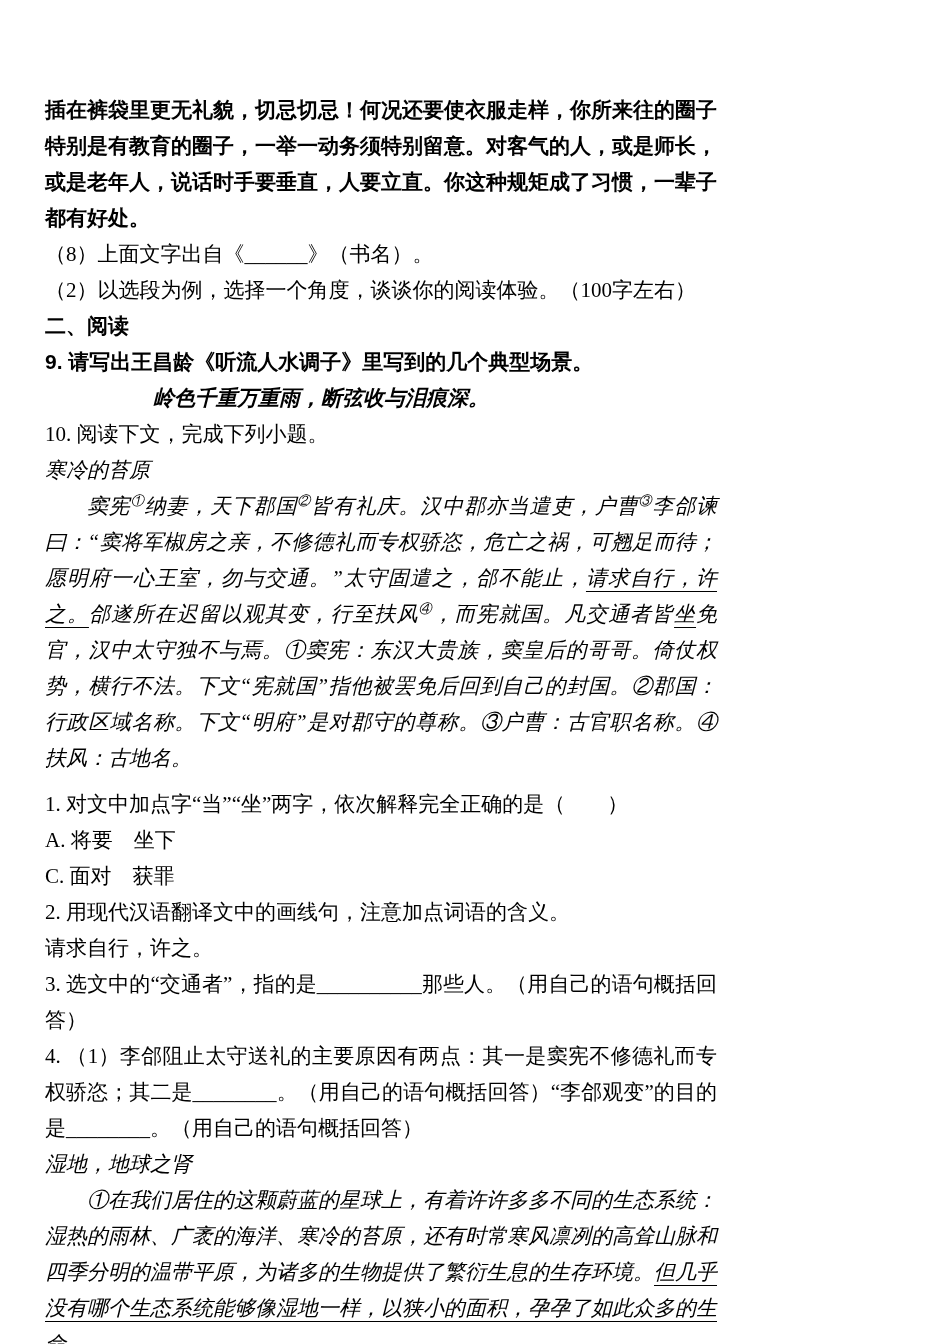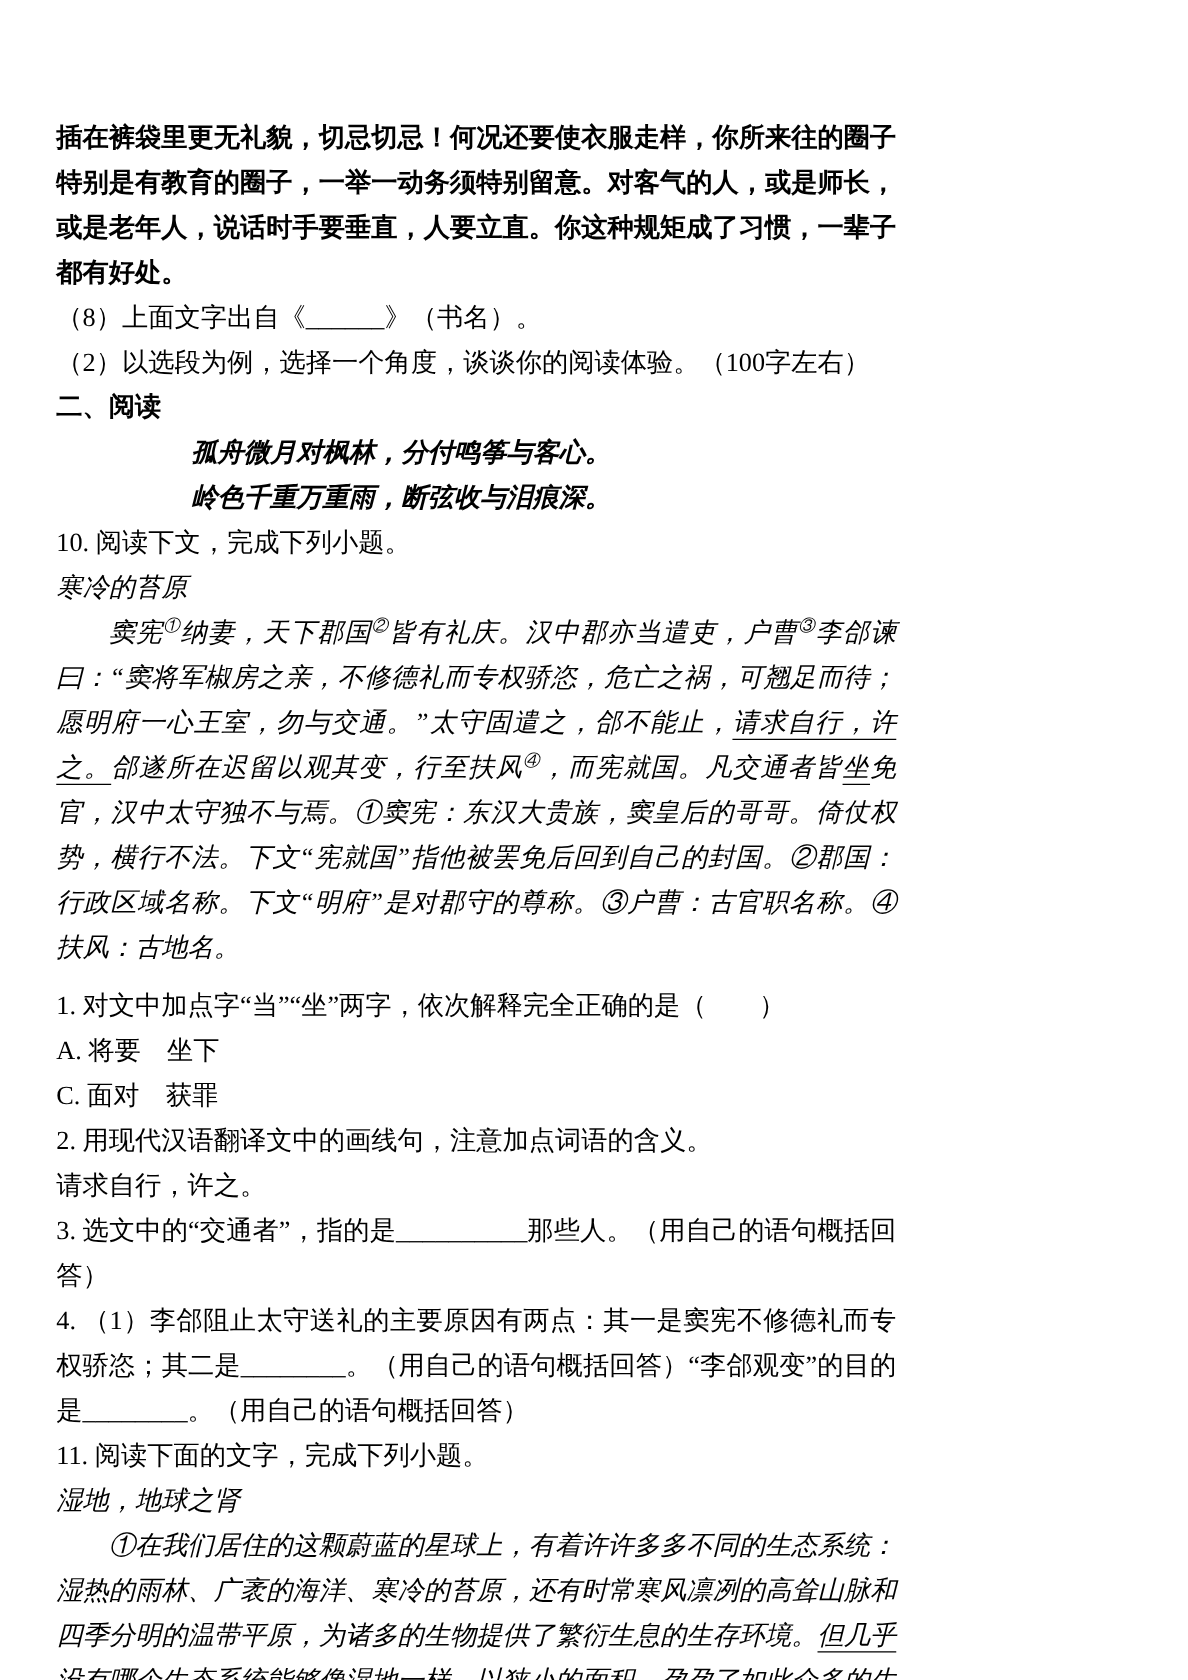--- a/index.html
+++ b/index.html
@@ -47,34 +47,33 @@
 
 <div class="page">
 
   <p class="bold">插在裤袋里更无礼貌，切忌切忌！何况还要使衣服走样，你所来往的圈子特别是有教育的圈子，一举一动务须特别留意。对客气的人，或是师长，或是老年人，说话时手要垂直，人要立直。你这种规矩成了习惯，一辈子都有好处。</p>
 
   <p>（8）上面文字出自《______》（书名）。</p>
   <p>（2）以选段为例，选择一个角度，谈谈你的阅读体验。（100字左右）</p>
 
   <p class="hei">二、阅读</p>
 
-  <p class="poem kai">孤舟微月对枫林，分付鸣筝与客心。</p>
+  <p class="hei">9. 请写出王昌龄《听流人水调子》里写到的几个典型场景。</p>
   <p class="poem kai">岭色千重万重雨，断弦收与泪痕深。</p>
 
   <p>10. 阅读下文，完成下列小题。</p>
   <p class="kai">寒冷的苔原</p>
   <p class="kai indent"><span class="seg-plain">窦宪</span><span class="seg-sup">①</span><span class="seg-plain">纳妻，天下郡国</span><span class="seg-sup">②</span><span class="seg-plain">皆有礼庆。汉中郡亦当遣吏，户曹</span><span class="seg-sup">③</span><span class="seg-plain">李郃谏曰：“窦将军椒房之亲，不修德礼而专权骄恣，危亡之祸，可翘足而待；愿明府一心王室，勿与交通。”太守固遣之，郃不能止，</span><span class="seg-underline">请求自行，许之。</span><span class="seg-plain">郃遂所在迟留以观其变，行至扶风</span><span class="seg-sup">④</span><span class="seg-plain">，而宪就国。凡交通者皆</span><span class="seg-dot">坐</span><span class="seg-plain">免官，汉中太守独不与焉。①窦宪：东汉大贵族，窦皇后的哥哥。倚仗权势，横行不法。下文“宪就国”指他被罢免后回到自己的封国。②郡国：行政区域名称。下文“明府”是对郡守的尊称。③户曹：古官职名称。④扶风：古地名。</span></p>
 
   <p class="gap-top">1. 对文中加点字“当”“坐”两字，依次解释完全正确的是（　　）</p>
   <p>A. 将要　坐下</p>
   <p>C. 面对　获罪</p>
 
   <p>2. 用现代汉语翻译文中的画线句，注意加点词语的含义。</p>
   <p>请求自行，许之。</p>
 
   <p>3. 选文中的“交通者”，指的是__________那些人。（用自己的语句概括回答）</p>
   <p>4. （1）李郃阻止太守送礼的主要原因有两点：其一是窦宪不修德礼而专权骄恣；其二是________。（用自己的语句概括回答）“李郃观变”的目的是________。（用自己的语句概括回答）</p>
 
-  <p>11. 阅读下面的文字，完成下列小题。</p>
   <p class="kai">湿地，地球之肾</p>
   <p class="kai indent"><span class="seg-plain">①在我们居住的这颗蔚蓝的星球上，有着许许多多不同的生态系统：湿热的雨林、广袤的海洋、寒冷的苔原，还有时常寒风凛冽的高耸山脉和四季分明的温带平原，为诸多的生物提供了繁衍生息的生存环境。</span><span class="seg-underline">但几乎没有哪个生态系统能够像湿地一样，以狭小的面积，孕孕了如此众多的生命。</span></p>
 
 </div>
 
 </body></html>

